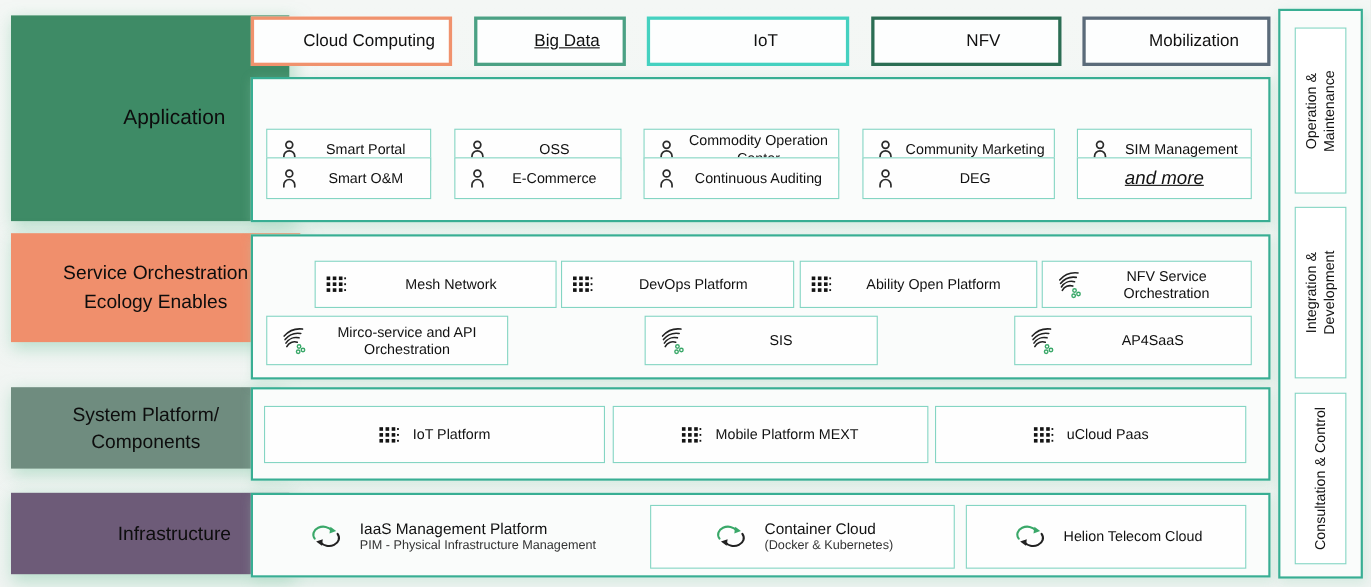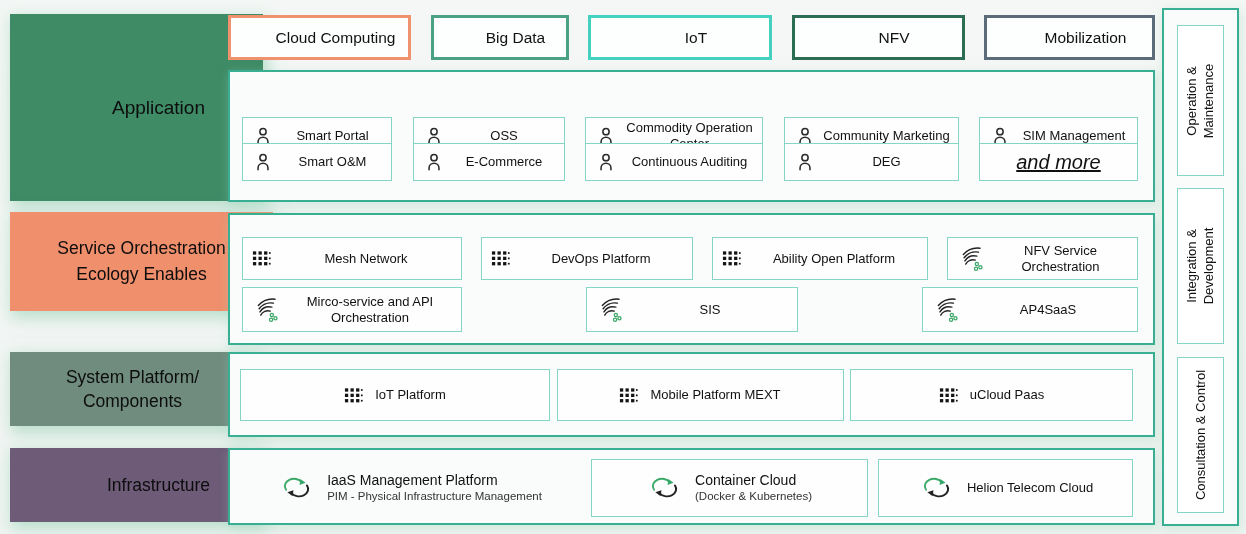--- a/index.html
+++ b/index.html
@@ -18,54 +18,54 @@
   .layer-service{top:212px;height:99px;font-size:17.5px;line-height:1.45;background:var(--service-fill,#F08F6C);padding:0 27px;}
   .layer-system{top:352px;height:74px;font-size:17.5px;line-height:1.4;background:var(--system-fill,#6F8C7F);padding:0 18px;}
   .layer-infra{top:448px;height:74px;font-size:17.5px;background:var(--infrastructure-fill,#6D5B78);}
   
   .cat-row{position:absolute;left:228px;top:15px;width:927px;height:45px;display:flex;justify-content:space-between;}
   .cat{
     box-sizing:border-box;background:#fdfefe;border:3px solid #888;
     display:flex;align-items:center;justify-content:center;font-size:15.5px;padding-left:32px;
   }
   .cat-cloud{width:183px;border-color:var(--cloud-computing-border,#F0926D);}
-  .cat-bigdata{width:138px;border-color:var(--big-data-border,#4BA184);}
+  .cat-bigdata{width:138px;border-color:var(--big-data-border,#4BA184);text-decoration:underline;}
   .cat-iot{width:184px;border-color:var(--iot-border,#45D1C0);}
   .cat-nfv{width:173px;border-color:var(--nfv-border,#2C6E54);}
   .cat-mob{width:171px;border-color:var(--mobilization-border,#5B6B7A);}
   
   .container{
     position:absolute;left:228px;width:927px;box-sizing:border-box;
     border:2px solid var(--container-border,#38AE93);background:#fafcfb;
     box-shadow:2px 4px 10px 1px rgba(160,215,190,.35);
   }
   #c-app{top:70px;height:132px;}
   #c-service{top:213px;height:132px;}
   #c-system{top:352px;height:85px;}
   #c-infra{top:448px;height:77px;}
   .row{position:absolute;left:12px;right:15px;display:flex;justify-content:space-between;}
   .app-r1{top:25px;height:38px;margin-top:20px;}
   .app-r2{top:71px;height:38px;}
-  .svc-r1{top:22px;height:43px;}
+  .svc-r1{top:22px;height:43px;margin-left:44px;}
   .svc-r2{top:72px;height:45px;}
   .sys-row{top:15px;height:52px;left:10px;right:20px;}
   .inf-row{top:9px;height:58px;left:10px;right:20px;}
   .item{
     box-sizing:border-box;border:1.5px solid var(--item-border,#84D5C3);
     background:#fefefe;display:flex;align-items:center;font-size:13px;line-height:1.2;
   }
   .item .ic{flex:0 0 auto;margin-left:9px;}
   .item .lbl{flex:1;text-align:center;padding:0 5px;}
   .w1{width:150px}.w2{width:152px}.w3{width:178px}.w4{width:175px}.w5{width:159px}
   .s1{width:220px}.s2{width:212px}.s3{width:216px}.s4{width:191px}
   .y1{width:310px}.y2{width:287px}.y3{width:283px}
   .f1{width:340px}.f2{width:277px}.f3{width:255px}
   .centered{justify-content:center;}
   .centered .ic{margin-left:0;margin-right:12px;}
-  .more-lbl{width:100%;text-align:center;font-style:italic;text-decoration:underline;font-size:20px;}
+  .more-lbl{width:100%;text-align:center;font-style:italic;text-decoration:underline;font-size:17px;}
   .noborder{border:none;background:transparent;}
   .stack{display:flex;flex-direction:column;align-items:flex-start;text-align:left;}
   .stack .t{font-size:14px;}
   .stack .st{font-size:11.5px;color:#333;margin-top:1px;}
   .ic-person{width:22px;height:22px;}
   .ic-grid{width:19px;height:15px;}
   .ic-orch{width:27px;height:27px;}
   .ic-cloud{width:37px;height:26px;}
   
   #sidebar{

